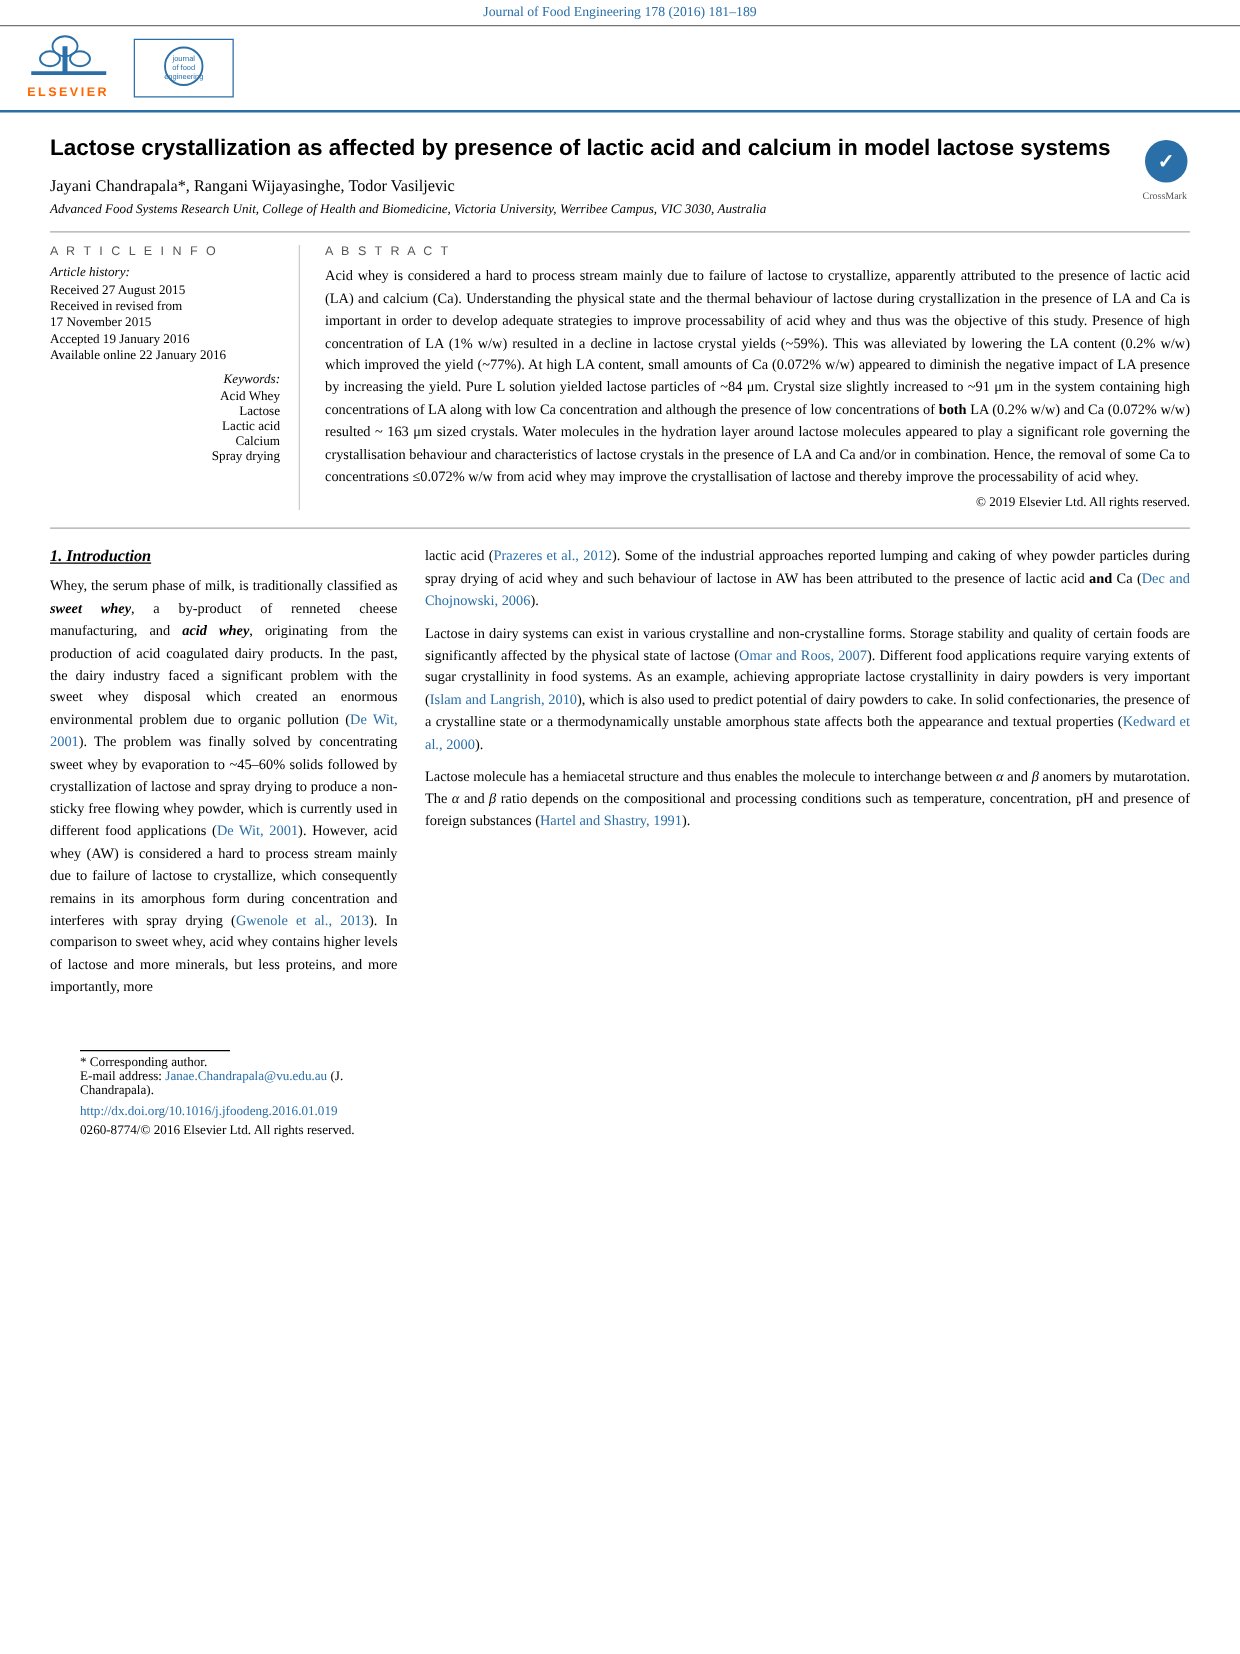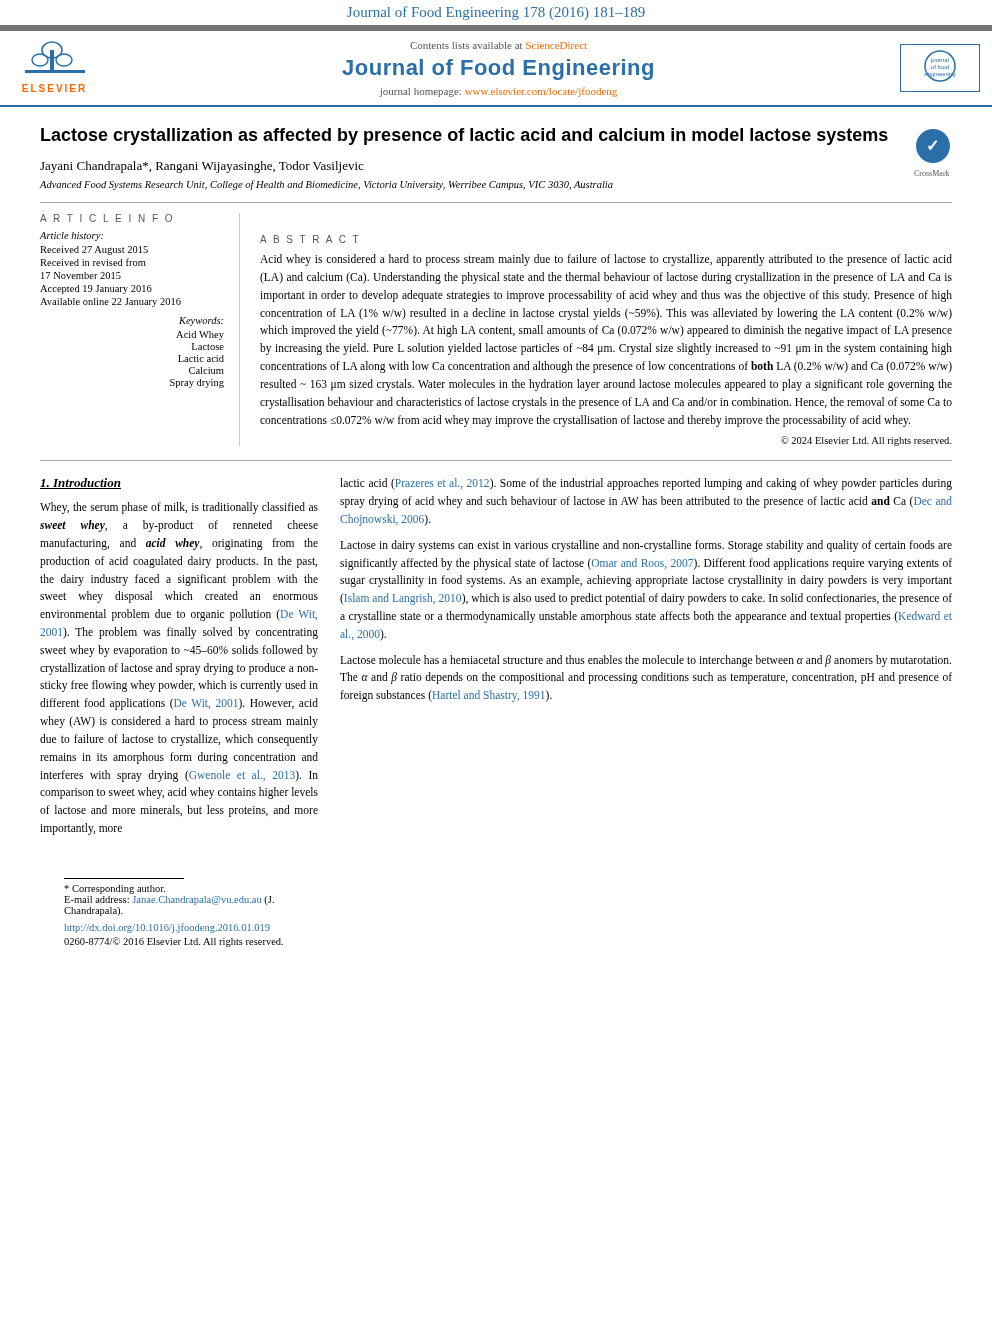--- a/index.html
+++ b/index.html
@@ -8,24 +8,24 @@
       min-height: 1323px;
       background: #fff;
       font-family: "Times New Roman", Times, serif;
       font-size: 13px;
       color: #000;
     }
 
     
     .top-bar {
       background: #fff;
-      border-bottom: 6px solid #737373;
+      border-bottom: 1px solid #737373;
       text-align: center;
       padding: 4px 0;
-      font-size: 15px;
+      font-size: 11px;
       color: #2a6fa8;
     }
 
     
     .journal-header {
       display: flex;
       align-items: center;
       border-bottom: 2px solid #2a6fa8;
       padding: 8px 12px;
       gap: 10px;
@@ -169,21 +169,20 @@
     .abstract-section {
       flex: 1;
     }
     .abstract-header {
       font-size: 10px;
       font-family: Arial, sans-serif;
       letter-spacing: 2px;
       color: #555;
       margin-bottom: 6px;
       font-weight: normal;
-      margin-top: 21px;
     }
     .abstract-text {
       font-size: 11.5px;
       line-height: 1.55;
       text-align: justify;
       color: #000;
     }
     .abstract-text b {
       font-weight: bold;
     }
@@ -281,31 +280,20 @@
         <rect x="5" y="30" width="60" height="3" fill="#2a6fa8"></rect>
         <rect x="30" y="10" width="4" height="22" fill="#2a6fa8"></rect>
         <ellipse cx="32" cy="10" rx="10" ry="8" fill="none" stroke="#2a6fa8" stroke-width="1.5"></ellipse>
         <ellipse cx="20" cy="20" rx="8" ry="6" fill="none" stroke="#2a6fa8" stroke-width="1.5"></ellipse>
         <ellipse cx="44" cy="20" rx="8" ry="6" fill="none" stroke="#2a6fa8" stroke-width="1.5"></ellipse>
       </svg>
     </div>
     <span class="elsevier-text">ELSEVIER</span>
   </div>
 
-  <div class="journal-header-center">
-    <div class="sciencedirect-text">
-      <span>Contents lists available at </span>
-      <span class="sciencedirect-link" style="cursor:pointer;">ScienceDirect</span>
-    </div>
-    <div class="journal-title-main">Journal of Food Engineering</div>
-    <div class="journal-homepage">
-      <span>journal homepage: </span>
-      <span class="journal-homepage-link" style="cursor:pointer;">www.elsevier.com/locate/jfoodeng</span>
-    </div>
-  </div>
 
   <div class="journal-logo-box">
     <svg width="34" height="34" viewBox="0 0 34 34">
       <circle cx="17" cy="17" r="15" fill="none" stroke="#2a6fa8" stroke-width="1.5"></circle>
       <text x="17" y="13" text-anchor="middle" font-size="6" fill="#2a6fa8" font-family="Arial">journal</text>
       <text x="17" y="20" text-anchor="middle" font-size="6" fill="#2a6fa8" font-family="Arial">of food</text>
       <text x="17" y="27" text-anchor="middle" font-size="6" fill="#2a6fa8" font-family="Arial">engineering</text>
     </svg>
   </div>
 </div>
@@ -351,21 +339,21 @@
         <div class="keyword-item">Calcium</div>
         <div class="keyword-item">Spray drying</div>
       </div>
     </div>
 
     <div class="abstract-section">
       <div class="abstract-header">A B S T R A C T</div>
       <div class="abstract-text">
         Acid whey is considered a hard to process stream mainly due to failure of lactose to crystallize, apparently attributed to the presence of lactic acid (LA) and calcium (Ca). Understanding the physical state and the thermal behaviour of lactose during crystallization in the presence of LA and Ca is important in order to develop adequate strategies to improve processability of acid whey and thus was the objective of this study. Presence of high concentration of LA (1% w/w) resulted in a decline in lactose crystal yields (~59%). This was alleviated by lowering the LA content (0.2% w/w) which improved the yield (~77%). At high LA content, small amounts of Ca (0.072% w/w) appeared to diminish the negative impact of LA presence by increasing the yield. Pure L solution yielded lactose particles of ~84 μm. Crystal size slightly increased to ~91 μm in the system containing high concentrations of LA along with low Ca concentration and although the presence of low concentrations of <b>both</b> LA (0.2% w/w) and Ca (0.072% w/w) resulted ~ 163 μm sized crystals. Water molecules in the hydration layer around lactose molecules appeared to play a significant role governing the crystallisation behaviour and characteristics of lactose crystals in the presence of LA and Ca and/or in combination. Hence, the removal of some Ca to concentrations ≤0.072% w/w from acid whey may improve the crystallisation of lactose and thereby improve the processability of acid whey.
       </div>
-      <div class="copyright-line">© 2024 Elsevier Ltd. All rights reserved.</div>
+      <div class="copyright-line">© 2019 Elsevier Ltd. All rights reserved.</div>
     </div>
 
   </div>
 
   <div class="body-section">
     <div class="two-col">
 
       <div class="col-left">
         <div class="section-title">1. Introduction</div>
         <div class="body-text">

